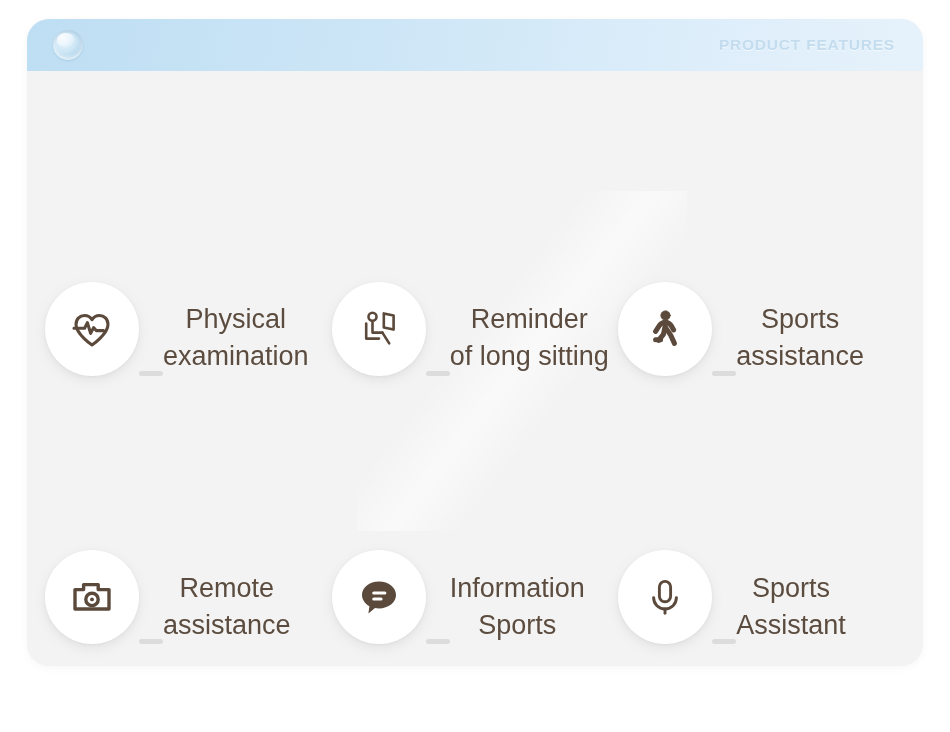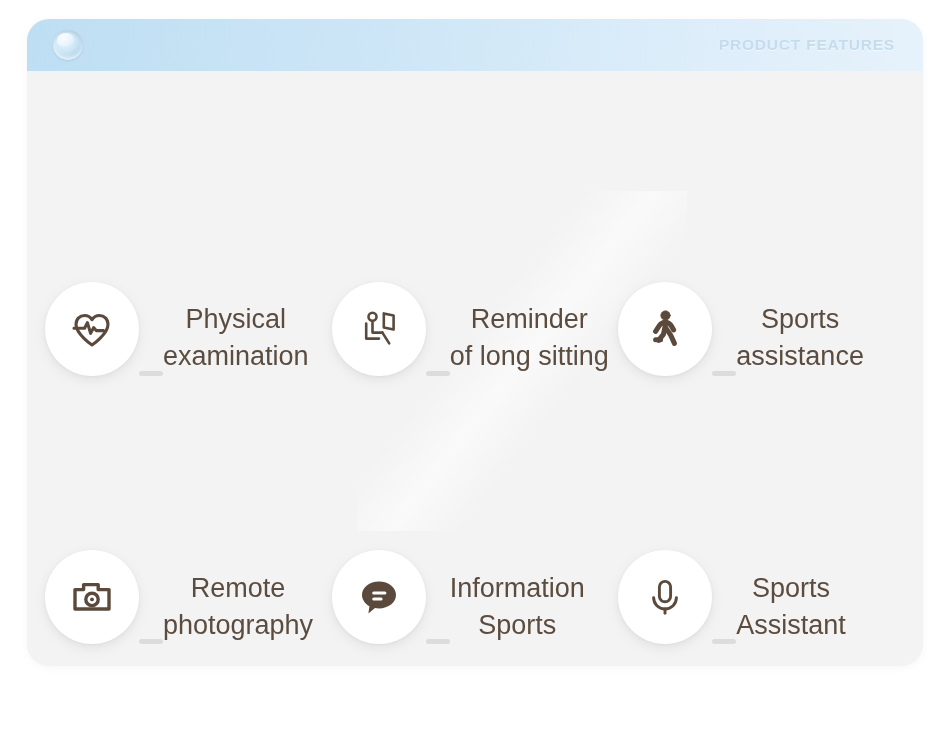--- a/index.html
+++ b/index.html
@@ -215,21 +215,21 @@
             <span>
               <svg width="48" height="48" viewBox="0 0 48 48" fill="none" stroke="#5b4a3c" stroke-width="3.4" stroke-linejoin="round">
                 <path d="M7 16.6 H15.6 V11.6 H30.2 V16.6 H41 V36 H7 Z"></path>
                 <circle cx="24" cy="26.4" r="6.2"></circle>
                 <circle cx="24" cy="26.4" r="1.9" fill="#5b4a3c" stroke="none"></circle>
               </svg>
             </span>
           </div>
           <div class="divider-dash"></div>
           <div class="feature-label">Remote
-photography</div>
+assistance</div>
         </div>
 
         <div class="feature">
           <div class="icon-badge">
             <span>
               <svg width="48" height="48" viewBox="0 0 48 48" fill="none">
                 <path d="M24 8.6 C33.6 8.6 41 14.6 41 22 C41 29.4 33.6 35.4 24 35.4 C22.6 35.4 21.3 35.3 20 35.1 L13.4 40.4 L14.4 33.2 C9.8 30.5 7 26.5 7 22 C7 14.6 14.4 8.6 24 8.6 Z" fill="#5b4a3c"></path>
                 <rect x="17.2" y="18.4" width="14.2" height="3.2" rx="1.6" fill="#ffffff"></rect>
                 <rect x="17.2" y="24.4" width="10.4" height="3.2" rx="1.6" fill="#ffffff"></rect>
               </svg>

